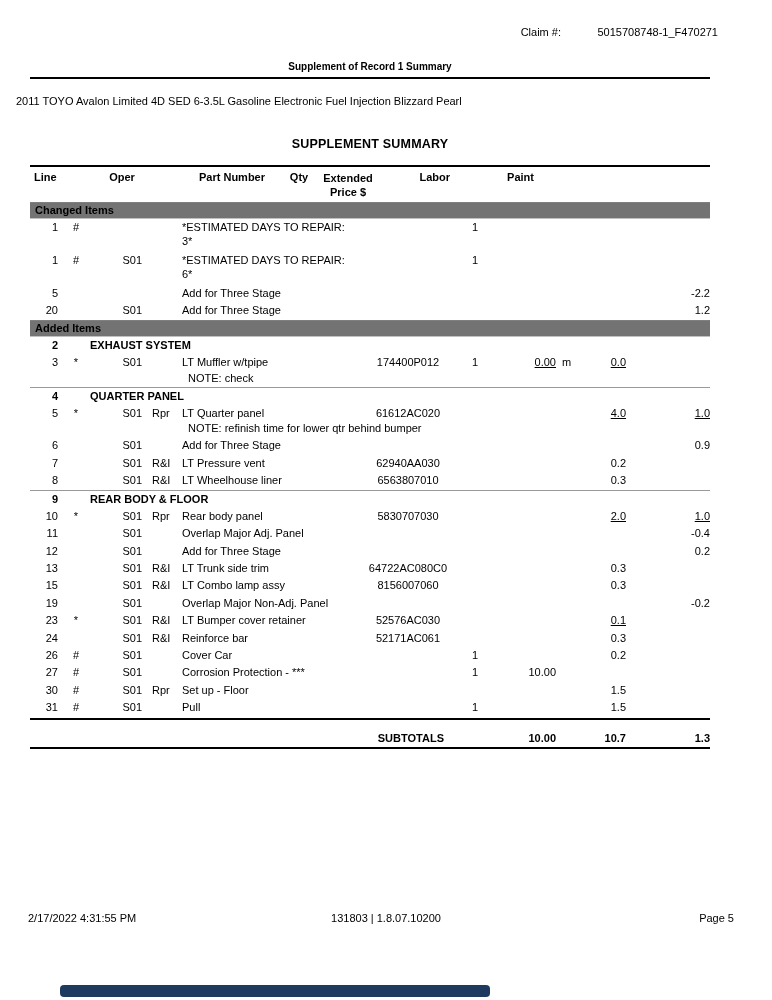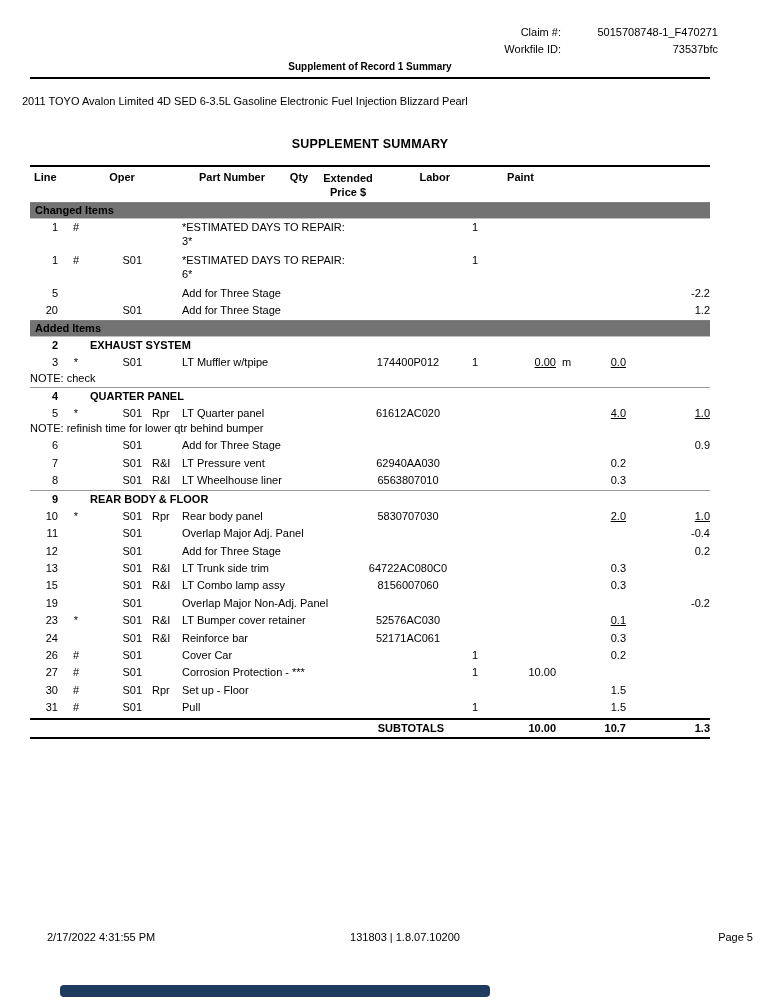--- a/index.html
+++ b/index.html
@@ -8,29 +8,29 @@
     font-family:"Liberation Sans","DejaVu Sans",sans-serif;
     color:#000;font-size:11px;overflow:hidden;
   }
   .claims{position:absolute;top:24px;right:54px;}
   .claims .crow{display:flex;height:17px;line-height:17px;}
   .claims .clabel{display:inline-block;width:150px;text-align:right;}
   .claims .cvalue{display:inline-block;width:157px;text-align:right;}
   .title-wrap{position:absolute;top:60px;left:30px;width:680px;text-align:center;
     border-bottom:2.5px solid #000;padding-bottom:5px;}
   .title-wrap .title{font-size:10px;font-weight:bold;}
-  .vehicle{position:absolute;top:95px;left:22px;font-size:11px;}
+  .vehicle{position:absolute;top:95px;left:16px;font-size:11px;}
   .summary-heading{position:absolute;top:137px;left:30px;width:680px;text-align:center;
     font-size:12.5px;font-weight:bold;letter-spacing:0.2px;}
   .table{position:absolute;top:165px;left:30px;width:680px;}
   .thead{border-top:2px solid #000;padding-top:4px;padding-bottom:3px;
     display:flex;font-weight:bold;font-size:11px;}
   .row{display:flex;align-items:flex-start;height:17.4px;line-height:16px;}
   .row.two{height:33px;}
-  .noterow{display:flex;height:15px;line-height:13px;flex-direction:column;}
+  .noterow{display:flex;height:15px;line-height:13px;}
   .catrow{display:flex;height:17.4px;line-height:16px;font-weight:bold;}
   .catrow.sep{border-top:1px solid #9a9a9a;}
   .band{background:#737373;border-top:1px solid #7f7f7f;border-bottom:1px solid #c0c0c0;
     font-weight:bold;height:15px;line-height:15px;padding-left:5px;font-size:11px;}
   
   .c-line{width:32px;text-align:right;padding-right:4px;box-sizing:border-box;flex:none;}
   .c-flag{width:28px;text-align:center;flex:none;}
   .c-oper{width:62px;text-align:right;padding-right:10px;box-sizing:border-box;flex:none;}
   .c-op{width:30px;text-align:left;flex:none;}
   .c-desc{width:176px;text-align:left;flex:none;}
@@ -43,40 +43,36 @@
   .h-line{width:32px;text-align:left;padding-left:4px;box-sizing:border-box;flex:none;}
   .h-oper{width:120px;text-align:center;flex:none;}
   .h-desc{width:176px;text-align:center;flex:none;}
   .h-ext{width:64px;text-align:center;line-height:14px;flex:none;}
   .h-ext div{line-height:14px;}
   .c-spacer{width:158px;flex:none;}
   .u{text-decoration:underline;}
   .desc2{line-height:13px;}
   .subwrap{border-top:2px solid #000;margin-top:1px;}
   .subrow{display:flex;height:17px;line-height:16px;font-weight:bold;
-    border-bottom:2.5px solid #000;padding-top:0;}
+    border-bottom:2.5px solid #000;padding-top:10px;}
   .sub-label{width:428px;text-align:right;padding-right:14px;box-sizing:border-box;flex:none;}
-  .footer{position:absolute;top:929px;left:28px;width:716px;height:16px;line-height:16px;font-size:11px;margin-left:19px;}
+  .footer{position:absolute;top:910px;left:28px;width:716px;height:16px;line-height:16px;font-size:11px;}
   .footer .f-left{position:absolute;left:0;top:0;}
   .footer .f-center{position:absolute;left:0;right:0;top:0;text-align:center;}
   .footer .f-right{position:absolute;right:10px;top:0;}
   .bottom-bar{position:absolute;top:985px;left:60px;width:430px;height:12px;
     background:#1e3a5f;border-radius:4px;}
 </style>
 </head>
 <body>
 
 <div class="claims">
   <div class="crow">
     <span class="clabel">Claim #:</span>
     <span class="cvalue">5015708748-1_F470271</span>
-  </div>
-  <div class="crow">
-    <span class="clabel">Workfile ID:</span>
-    <span class="cvalue">73537bfc</span>
   </div>
 </div>
 
 <div class="title-wrap">
   <span class="title">Supplement of Record 1 Summary</span>
 </div>
 
 <div class="vehicle">2011 TOYO Avalon Limited 4D SED 6-3.5L Gasoline Electronic Fuel Injection Blizzard Pearl</div>
 
 <div class="summary-heading">SUPPLEMENT SUMMARY</div>

